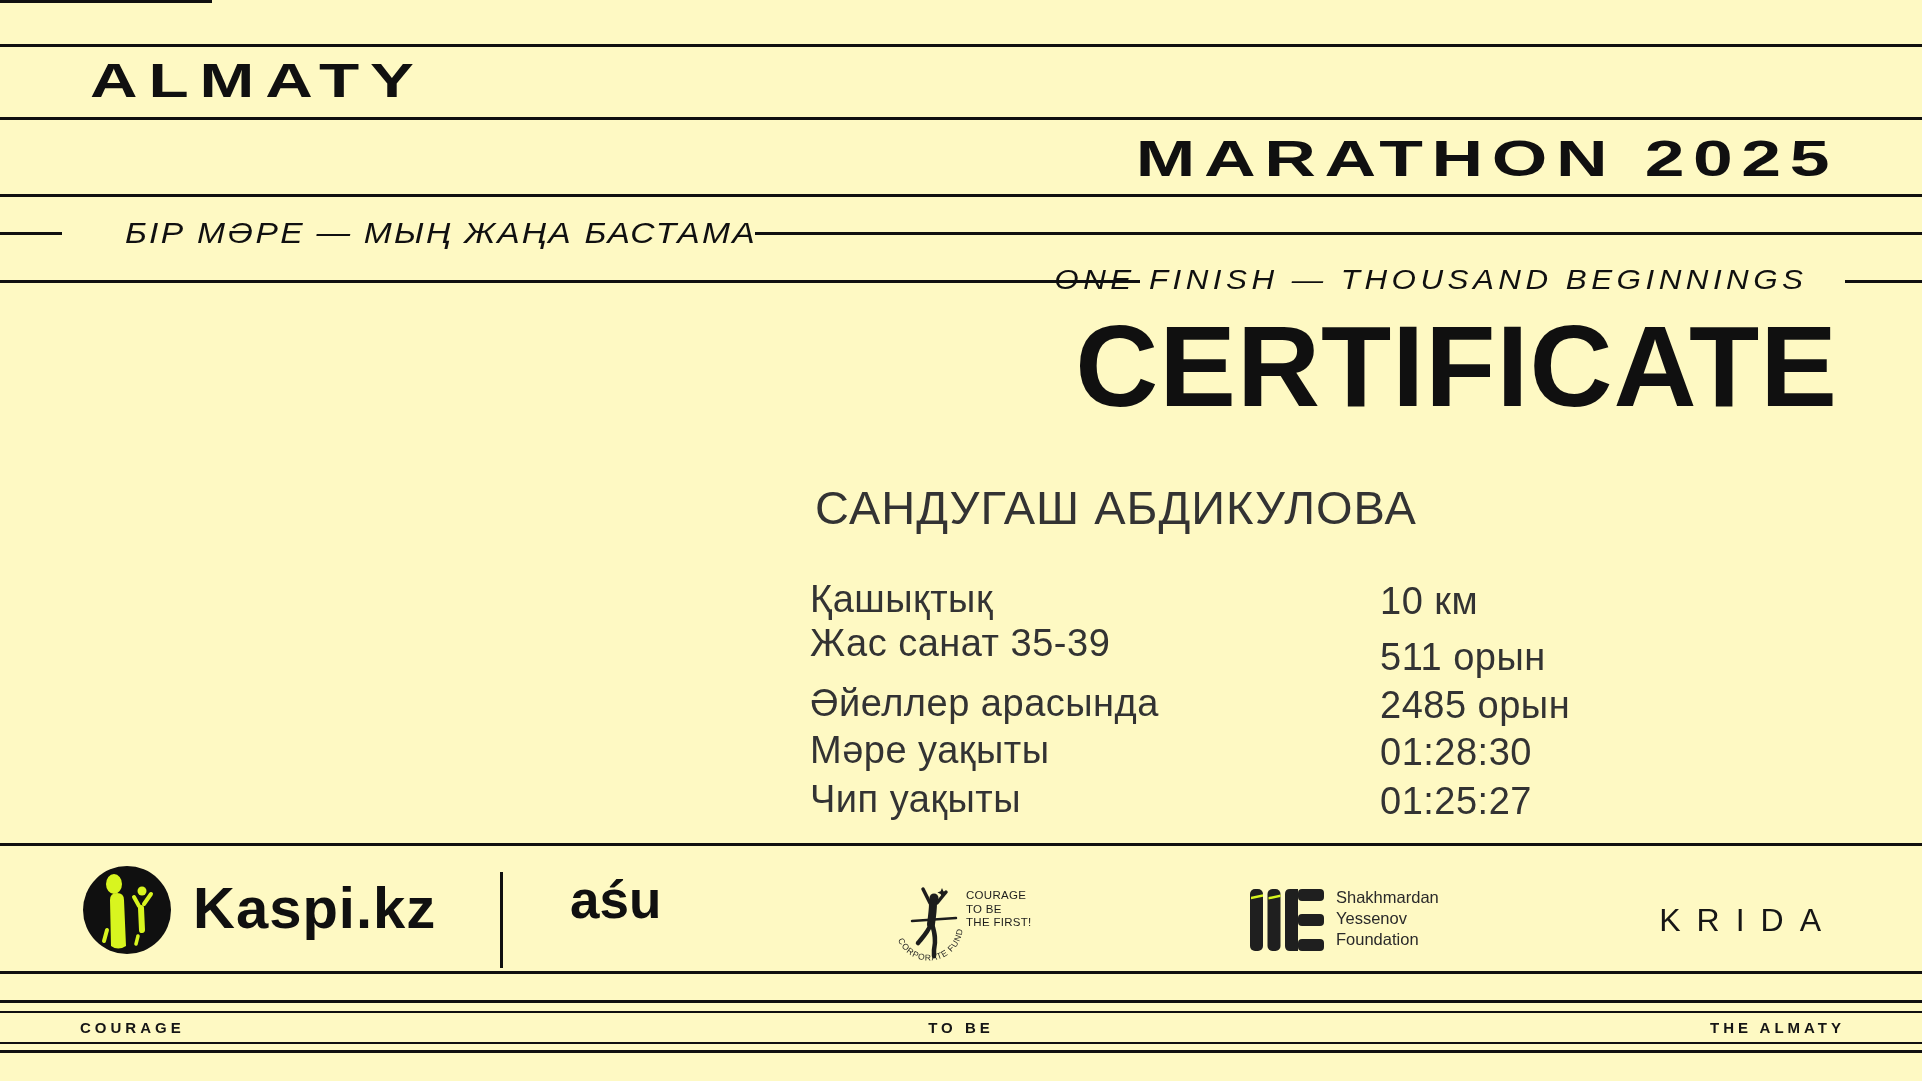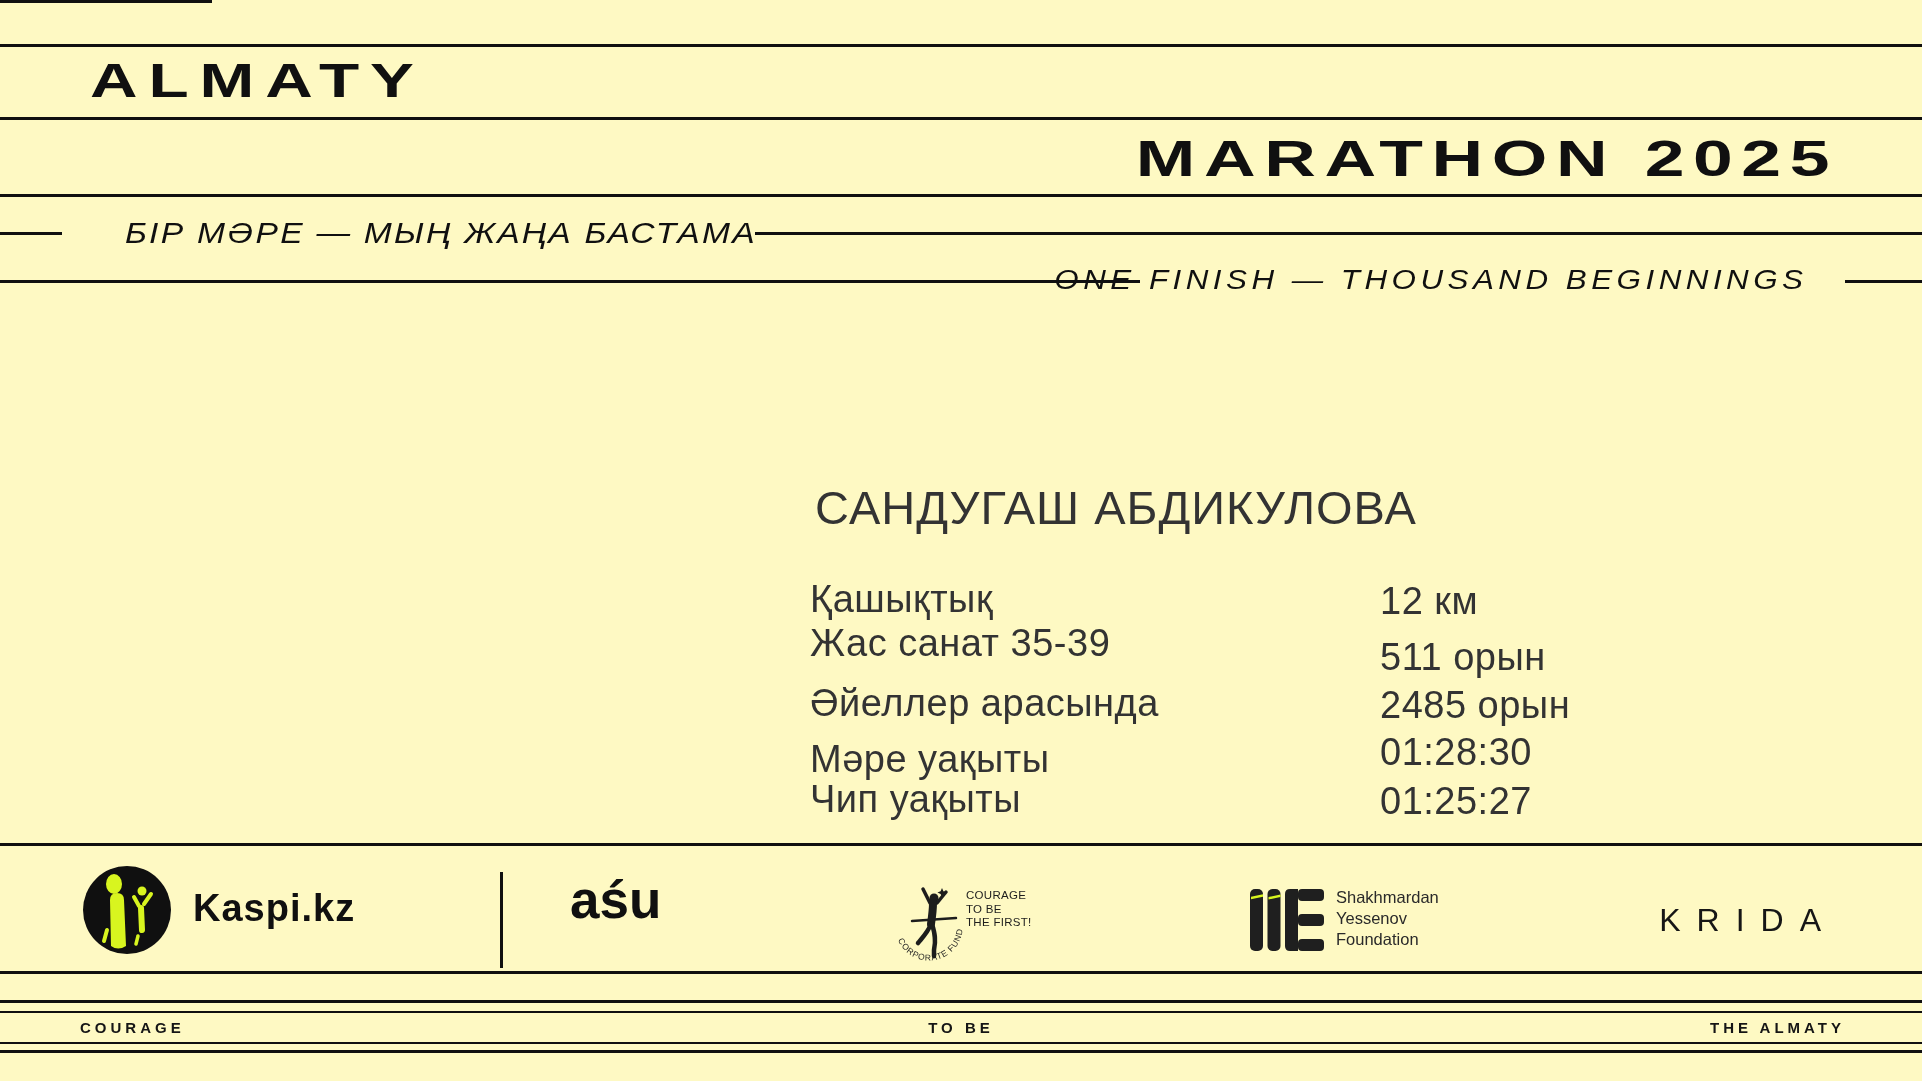--- a/index.html
+++ b/index.html
@@ -34,21 +34,21 @@
     white-space:nowrap;line-height:1.15;
   }
   .name{
     left:815px;top:481px;font-size:47px;font-weight:400;letter-spacing:1px;
     color:#333;white-space:nowrap;line-height:54px;
   }
   .cell{
     position:absolute;font-size:38px;color:#333;line-height:44px;
     letter-spacing:.5px;white-space:nowrap;
   }
-  .kaspi-word{left:193px;top:876px;font-size:38px;font-weight:700;line-height:64px;letter-spacing:1px;text-align:right;}
+  .kaspi-word{left:193px;top:876px;font-size:58px;font-weight:700;line-height:64px;letter-spacing:1px;text-align:right;}
   .asu-word{left:570px;top:862px;font-size:53px;font-weight:700;line-height:76px;letter-spacing:0;}
   .cf-text{left:966px;top:889px;font-size:11.5px;line-height:13.5px;font-weight:500;letter-spacing:.3px;color:#1d1d1d;}
   .ye-text{left:1336px;top:887px;font-size:16.5px;line-height:21px;color:#2a2a2a;}
   .krida{right:85px;top:902px;font-size:32px;letter-spacing:16px;color:#161616;white-space:nowrap;}
   .motto{position:absolute;top:1019px;font-size:15px;font-weight:700;letter-spacing:4px;color:#151515;white-space:nowrap;}
 </style>
 </head>
 <body>
 
 <div id="canvas">
@@ -62,34 +62,35 @@
   <div class="abs marathon">MARATHON 2025</div>
 
   <div class="hline" style="left:0;top:232px;width:62px;"></div>
   <div class="abs slogan-kz">БІР МӘРЕ — МЫҢ ЖАҢА БАСТАМА</div>
   <div class="hline" style="left:755px;top:232px;width:1167px;"></div>
 
   <div class="hline" style="left:0;top:280px;width:1140px;"></div>
   <div class="abs slogan-en">ONE FINISH — THOUSAND BEGINNINGS</div>
   <div class="hline" style="left:1845px;top:280px;width:77px;"></div>
 
+  <div class="abs certificate">CERTIFICATE</div>
 
   <div class="abs name">САНДУГАШ АБДИКУЛОВА</div>
 
   <div>
     <div class="cell" style="left:810px;top:577px;">Қашықтық</div>
-    <div class="cell" style="left:1380px;top:579px;">12 км</div>
+    <div class="cell" style="left:1380px;top:579px;">10 км</div>
 
     <div class="cell" style="left:810px;top:621px;">Жас санат 35-39</div>
     <div class="cell" style="left:1380px;top:635px;">511 орын</div>
 
     <div class="cell" style="left:810px;top:681px;">Әйеллер арасында</div>
     <div class="cell" style="left:1380px;top:683px;">2485 орын</div>
 
-    <div class="cell" style="left:810px;top:728px;margin-top:9px;">Мәре уақыты</div>
+    <div class="cell" style="left:810px;top:728px;">Мәре уақыты</div>
     <div class="cell" style="left:1380px;top:730px;">01:28:30</div>
 
     <div class="cell" style="left:810px;top:777px;">Чип уақыты</div>
     <div class="cell" style="left:1380px;top:779px;">01:25:27</div>
   </div>
 
   <div class="hline" style="left:0;top:843px;width:1922px;"></div>
   <div class="hline" style="left:0;top:971px;width:1922px;"></div>
 
   <svg class="abs" style="left:83px;top:866px;" width="88" height="88" viewBox="0 0 88 88">

